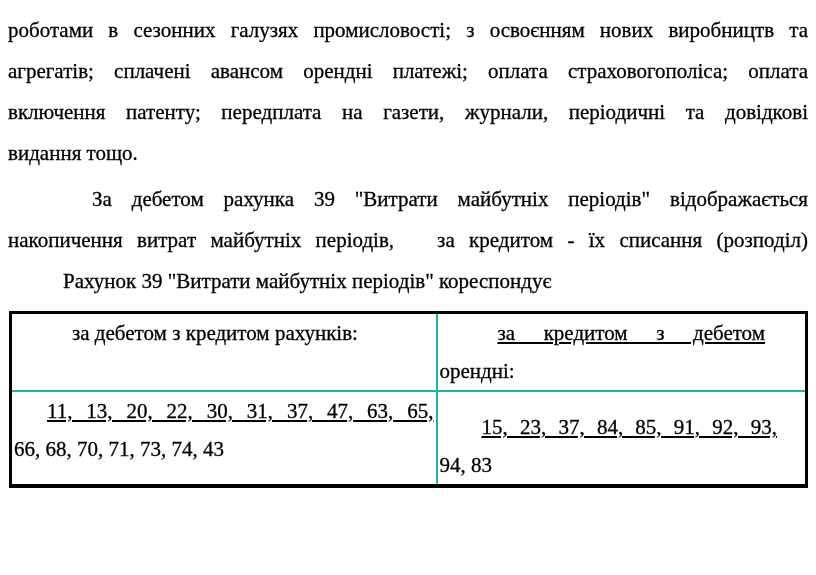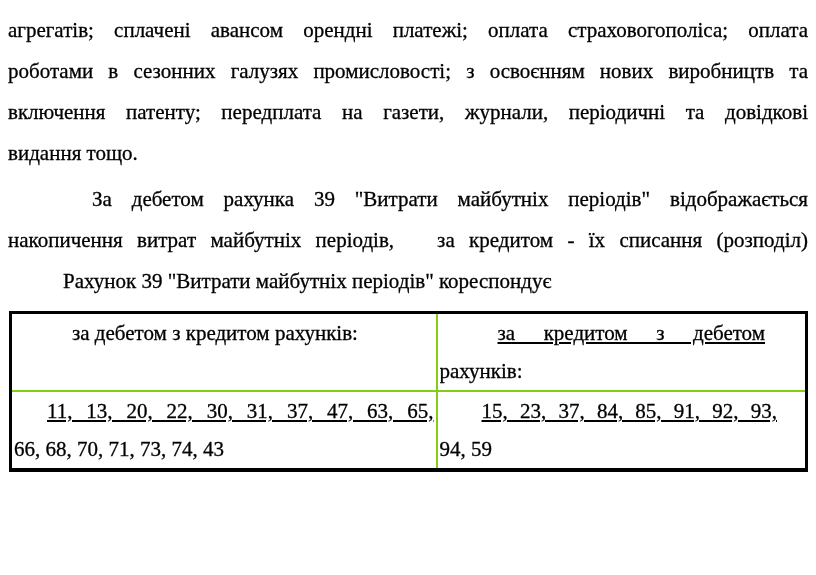--- a/index.html
+++ b/index.html
@@ -45,21 +45,21 @@
   table.corr {
     border-collapse: collapse;
     table-layout: fixed;
     width: 796px;
     margin-top: 9px;
     margin-left: 1px;
     border: 3px solid #000;
     border-bottom: 4px solid #000;
   }
   table.corr td {
-    border: 2px solid #84cc16;
+    border: 2px solid #14b8a6;
     vertical-align: top;
     padding: 0 2px;
   }
   td .cjline {
     text-align: justify;
     text-align-last: justify;
     text-justify: inter-word;
     line-height: 38px;
     white-space: nowrap;
     overflow: hidden;
@@ -67,30 +67,30 @@
   }
   td .cpline {
     text-align: left;
     line-height: 38px;
     white-space: nowrap;
     overflow: hidden;
   }
   .hdr-debit  .l0 { text-indent: 58px; }
   .hdr-credit .l0 { text-indent: 58px; padding-right: 38px; }
   .body-debit .l0 { text-indent: 33px; }
-  .body-credit .l0 { text-indent: 42px; padding-right: 26px; }
+  .body-credit .l0 { text-indent: 42px; padding-right: 26px; margin-top: 16px; }
 </style>
 </head>
 <body>
 
 <div class="page">
 
   <div class="para p1">
+    <div class="jline">роботами в сезонних галузях промисловості; з освоєнням нових виробництв та</div>
     <div class="jline">агрегатів; сплачені авансом орендні платежі; оплата страховогополіса; оплата</div>
-    <div class="jline">роботами в сезонних галузях промисловості; з освоєнням нових виробництв та</div>
     <div class="jline">включення патенту; передплата на газети, журнали, періодичні та довідкові</div>
     <div class="pline">видання тощо.</div>
   </div>
 
   <div class="para p2">
     <div class="jline ind84">За дебетом рахунка 39 "Витрати майбутніх періодів" відображається</div>
     <div class="jline">накопичення витрат майбутніх періодів,&nbsp;&nbsp; за кредитом - їх списання (розподіл)</div>
   </div>
 
 
@@ -103,29 +103,29 @@
       <col style="width:426px">
       <col style="width:370px">
     </colgroup>
     <tbody>
       <tr>
         <td class="hdr-debit">
           <div class="cpline l0">за дебетом з кредитом рахунків:</div>
         </td>
         <td class="hdr-credit">
           <div class="cjline l0">за кредитом з дебетом</div>
-          <div class="cpline l1">рахунків:</div>
+          <div class="cpline l1">орендні:</div>
         </td>
       </tr>
       <tr>
         <td class="body-debit">
           <div class="cjline l0">11, 13, 20, 22, 30, 31, 37, 47, 63, 65,</div>
           <div class="cpline l1">66, 68, 70, 71, 73, 74, 43</div>
         </td>
         <td class="body-credit">
           <div class="cjline l0">15, 23, 37, 84, 85, 91, 92, 93,</div>
-          <div class="cpline l1">94, 59</div>
+          <div class="cpline l1">94, 83</div>
         </td>
       </tr>
     </tbody>
   </table>
 
 </div>
 
 </body></html>

